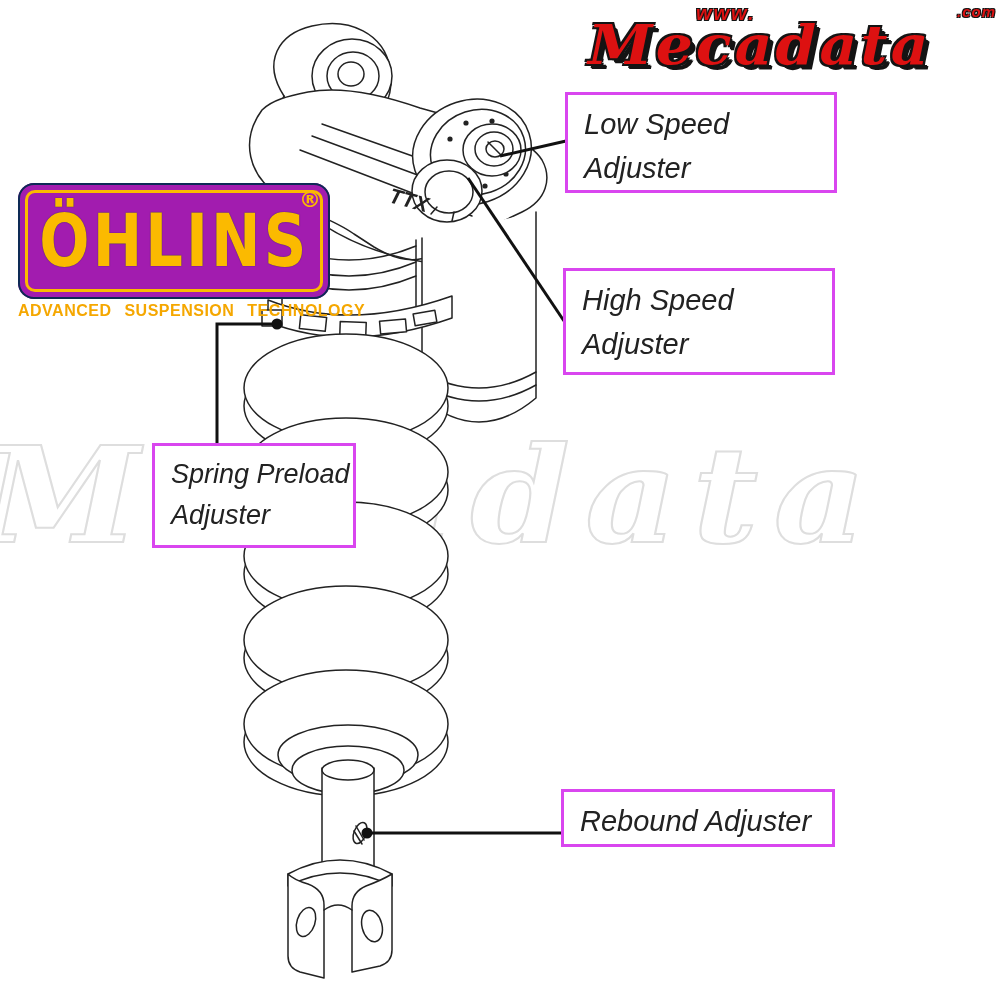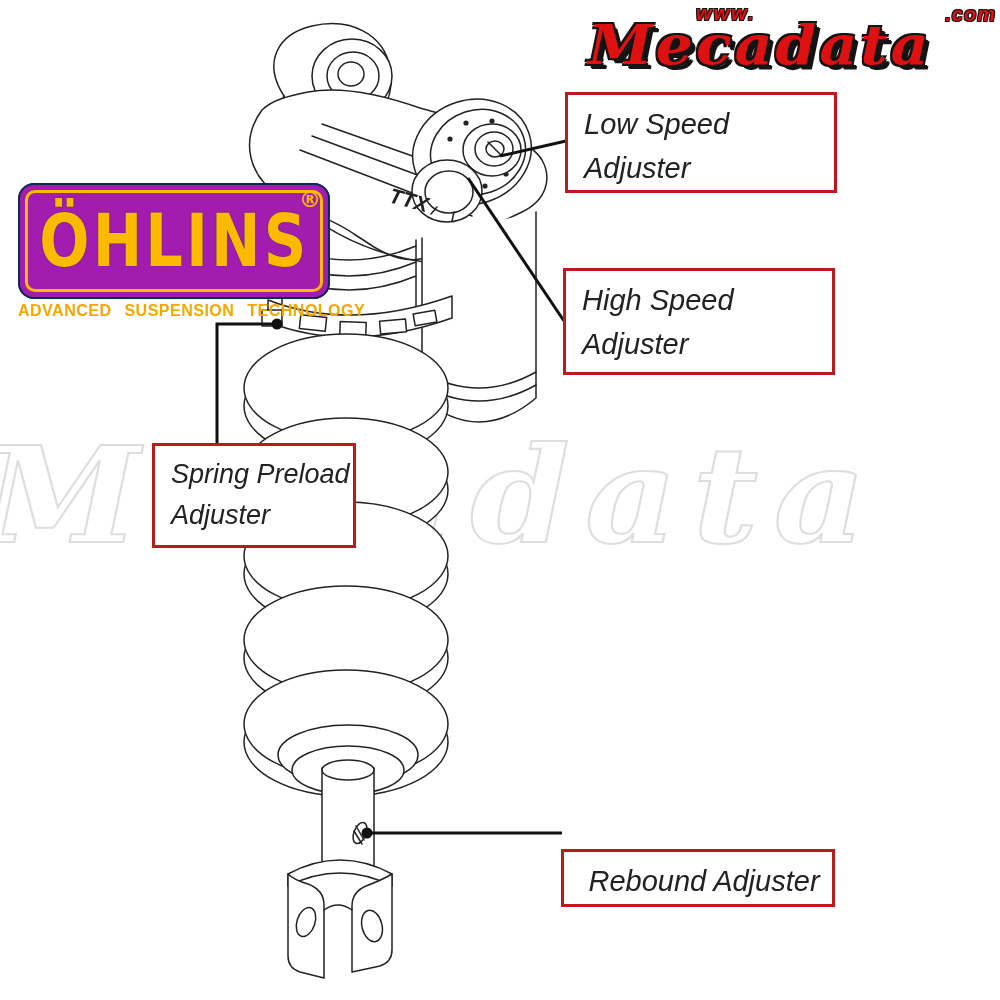--- a/index.html
+++ b/index.html
@@ -12,42 +12,42 @@
     font-size:132px;letter-spacing:14px;white-space:nowrap;
     color:transparent;-webkit-text-stroke:2px #dedede;
     transform:scaleX(1.08);transform-origin:left center;user-select:none;}
 
   
   #drawing{position:absolute;left:0;top:0;z-index:1;}
   #drawing path,#drawing ellipse,#drawing rect,#drawing circle,#drawing line{
     vector-effect:non-scaling-stroke;}
 
   
-  .callout{position:absolute;z-index:2;background:#fff;border:3px solid #b91c1c;
+  .callout{position:absolute;z-index:2;background:#fff;border:3px solid #d946ef;
     box-sizing:border-box;color:#222;font-style:italic;font-size:29px;
     line-height:1.5;padding:8px 4px 0 16px;}
   .callout .l{display:block;white-space:nowrap;}
   .co-low{left:565px;top:92px;width:272px;height:101px;}
   .co-high{left:563px;top:268px;width:272px;height:107px;}
   .co-preload{left:152px;top:443px;width:204px;height:105px;font-size:27px;}
-  .co-rebound{left:561px;top:849px;width:274px;height:58px;text-align:center;}
+  .co-rebound{left:561px;top:789px;width:274px;height:58px;}
 
   
   .mecadata{position:absolute;left:588px;top:4px;width:410px;height:76px;z-index:2;}
   .mecadata .main{position:absolute;left:0;top:8px;width:410px;
     font-family:"DejaVu Serif",serif;font-style:italic;font-weight:bold;
     font-size:55px;letter-spacing:3px;color:#dd1111;white-space:nowrap;
     transform:scaleX(1.06);transform-origin:left center;
     text-shadow:-2px -2px 0 #141414,2px -2px 0 #141414,-2px 2px 0 #141414,
                 2px 2px 0 #141414,4px 4px 0 #141414,5px 5px 0 #141414;}
   .mecadata .www{position:absolute;left:108px;top:-2px;font-style:italic;font-weight:bold;
     font-size:20px;letter-spacing:2px;color:#dd1111;
     text-shadow:-1px -1px 0 #141414,1px -1px 0 #141414,-1px 1px 0 #141414,1px 1px 0 #141414;}
   .mecadata .com{position:absolute;right:2px;top:-1px;font-style:italic;font-weight:bold;
-    font-size:20px;letter-spacing:1px;color:#dd1111;
+    font-size:15px;letter-spacing:1px;color:#dd1111;
     text-shadow:-1px -1px 0 #141414,1px -1px 0 #141414,-1px 1px 0 #141414,1px 1px 0 #141414;}
 
   
   .ohlins{position:absolute;left:18px;top:183px;width:312px;z-index:2;}
   .ohlins .plate{position:relative;width:312px;height:116px;background:#a21caf;
     border-radius:16px;box-shadow:0 0 0 2px #0d2a55 inset;}
   .ohlins .inner{position:absolute;left:7px;top:7px;right:7px;bottom:7px;
     border:3px solid #fbba00;border-radius:10px;
     display:flex;align-items:center;justify-content:center;}
   .ohlins .brand{font-family:"DejaVu Sans",sans-serif;font-weight:bold;

